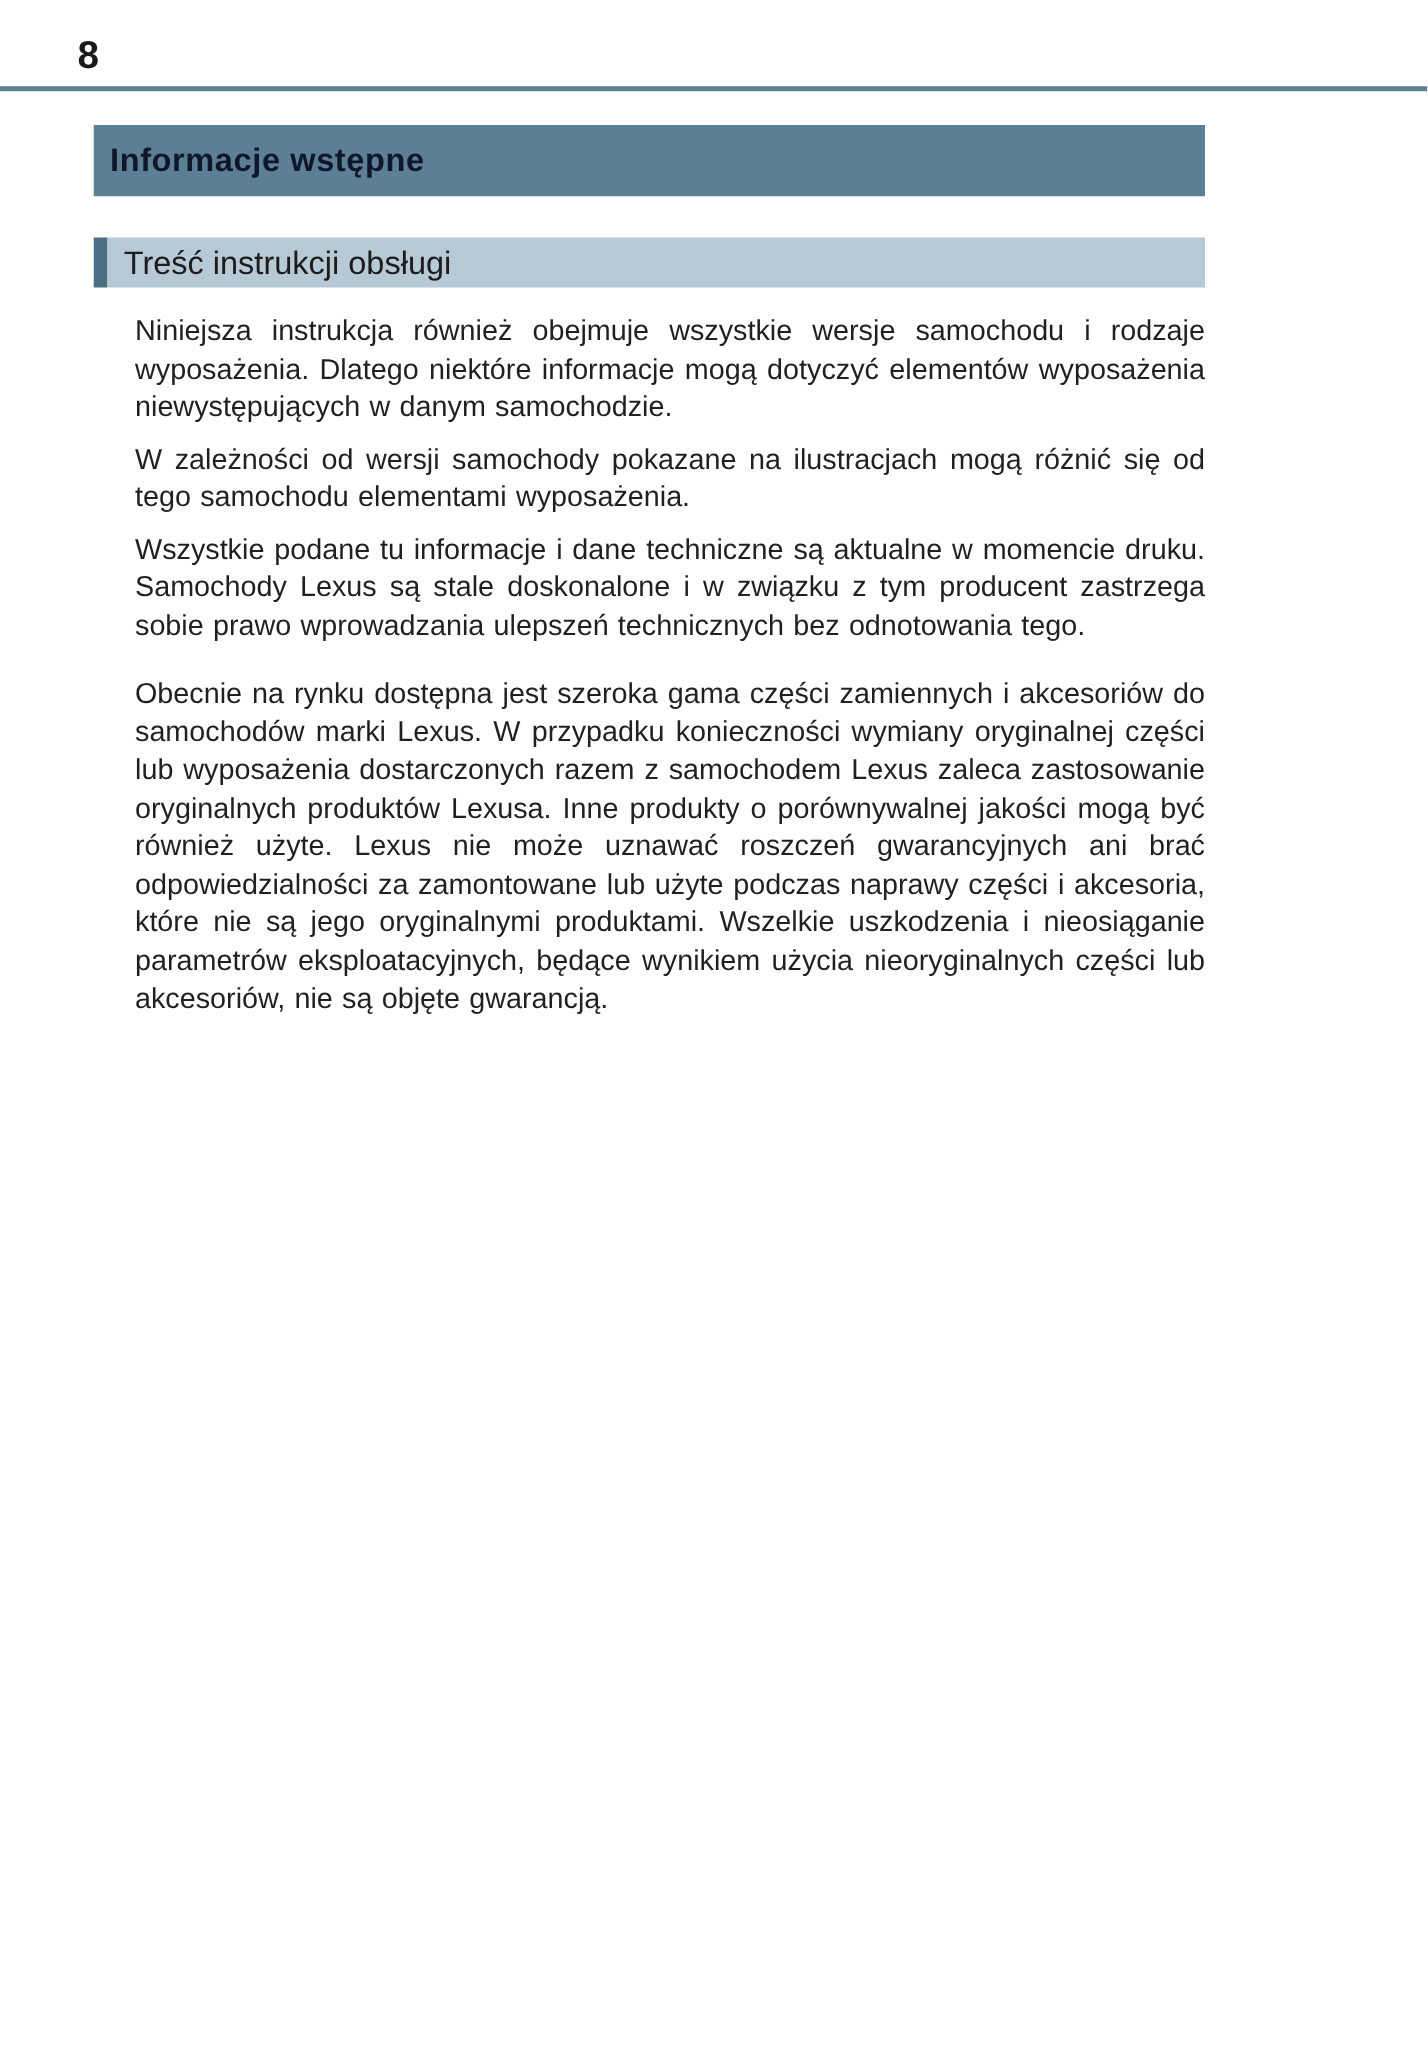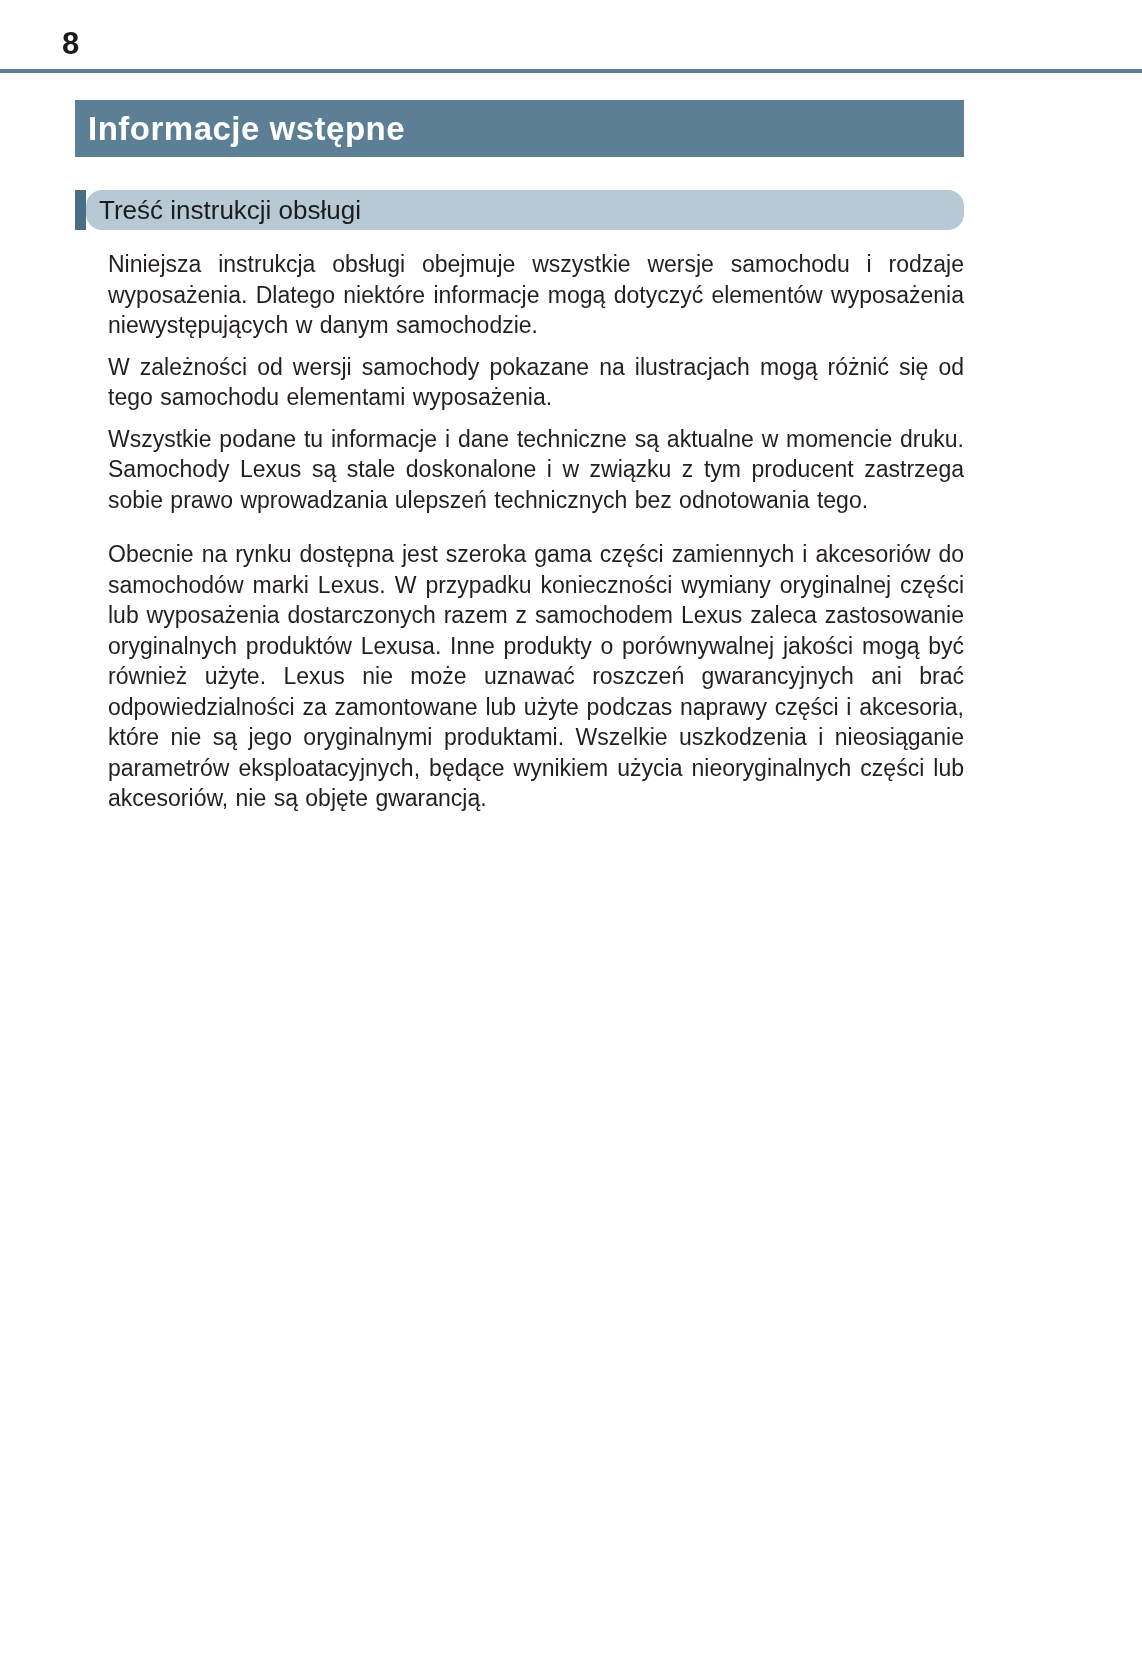--- a/index.html
+++ b/index.html
@@ -47,43 +47,42 @@
   }
   .chapter-title-bar{
     background:var(--c-title-bar);
     height:57px;
     display:flex;
     align-items:center;
     padding-left:13px;
     margin-bottom:33px;
   }
   .chapter-title-bar .chapter-title{
-    color:#ffffff;
-    font-size:33px;
+    color:#0f172a;
+    font-size:26px;
     font-weight:bold;
     letter-spacing:0.5px;
   }
   .section-header{
     display:flex;
     align-items:stretch;
     height:40px;
     margin-bottom:19px;
   }
   .section-accent{
     width:11px;
     background:var(--c-section-accent);
     flex:0 0 auto;
   }
   .section-bg{
     flex:1 1 auto;
     background:var(--c-section-bg);
     display:flex;
     align-items:center;
     padding-left:13px;
-    border-radius:16px;
   }
   .section-heading{
     font-size:26px;
     color:#1c1c1c;
   }
   .body-block{
     padding-left:33px;
     margin-bottom:18px;
   }
   .body-block p{
@@ -113,21 +112,21 @@
     </div>
 
     <div class="section-header">
       <div class="section-accent"></div>
       <div class="section-bg">
         <span class="section-heading">Treść instrukcji obsługi</span>
       </div>
     </div>
 
     <div class="body-block">
-      <p>Niniejsza instrukcja obsługi obejmuje wszystkie wersje samochodu i rodzaje wyposażenia. Dlatego niektóre informacje mogą dotyczyć elementów wyposażenia niewystępujących w danym samochodzie.</p>
+      <p>Niniejsza instrukcja również obejmuje wszystkie wersje samochodu i rodzaje wyposażenia. Dlatego niektóre informacje mogą dotyczyć elementów wyposażenia niewystępujących w danym samochodzie.</p>
       <p>W zależności od wersji samochody pokazane na ilustracjach mogą różnić się od tego samochodu elementami wyposażenia.</p>
       <p>Wszystkie podane tu informacje i dane techniczne są aktualne w momencie druku. Samochody Lexus są stale doskonalone i w związku z tym producent zastrzega sobie prawo wprowadzania ulepszeń technicznych bez odnotowania tego.</p>
     </div>
 
     <div class="section-gap"></div>
 
 
     <div class="body-block">
       <p>Obecnie na rynku dostępna jest szeroka gama części zamiennych i akcesoriów do samochodów marki Lexus. W przypadku konieczności wymiany oryginalnej części lub wyposażenia dostarczonych razem z samochodem Lexus zaleca zastosowanie oryginalnych produktów Lexusa. Inne produkty o porównywalnej jakości mogą być również użyte. Lexus nie może uznawać roszczeń gwarancyjnych ani brać odpowiedzialności za zamontowane lub użyte podczas naprawy części i akcesoria, które nie są jego oryginalnymi produktami. Wszelkie uszkodzenia i nieosiąganie parametrów eksploatacyjnych, będące wynikiem użycia nieoryginalnych części lub akcesoriów, nie są objęte gwarancją.</p>
     </div>

